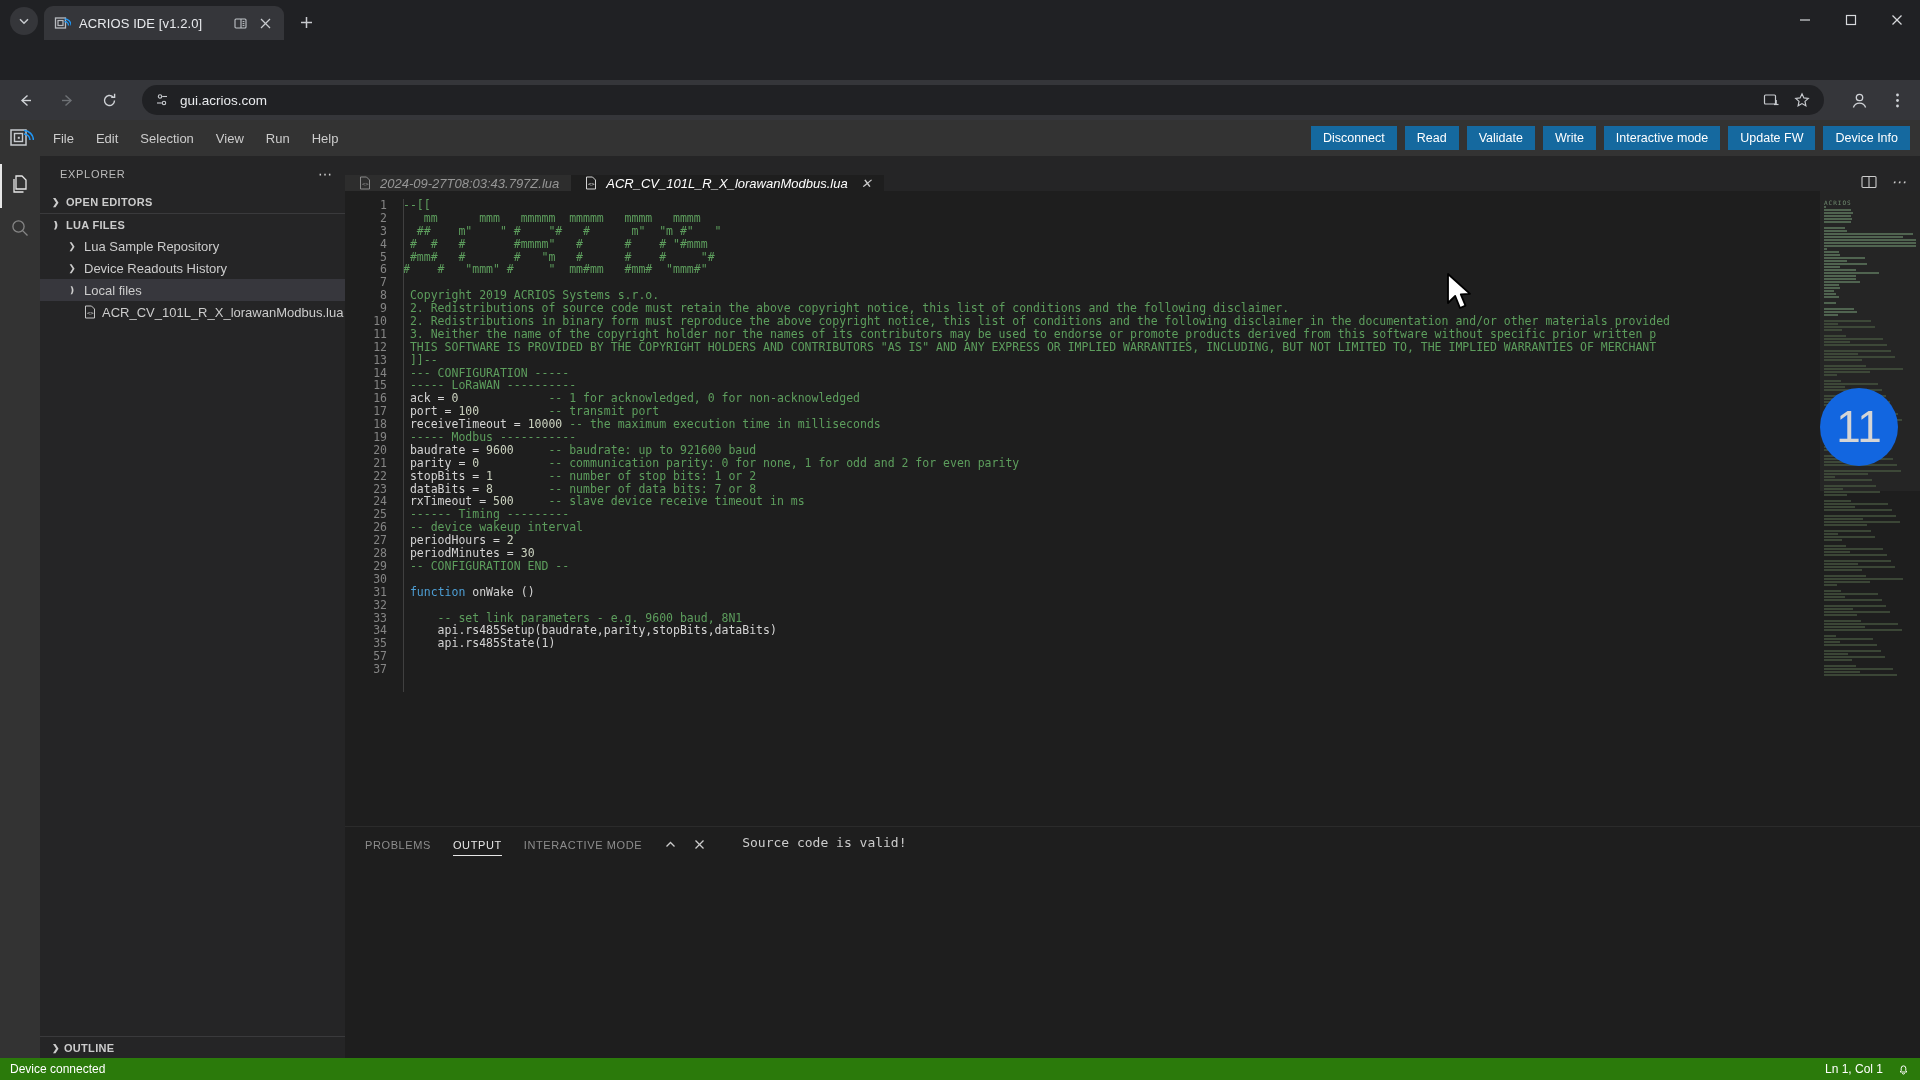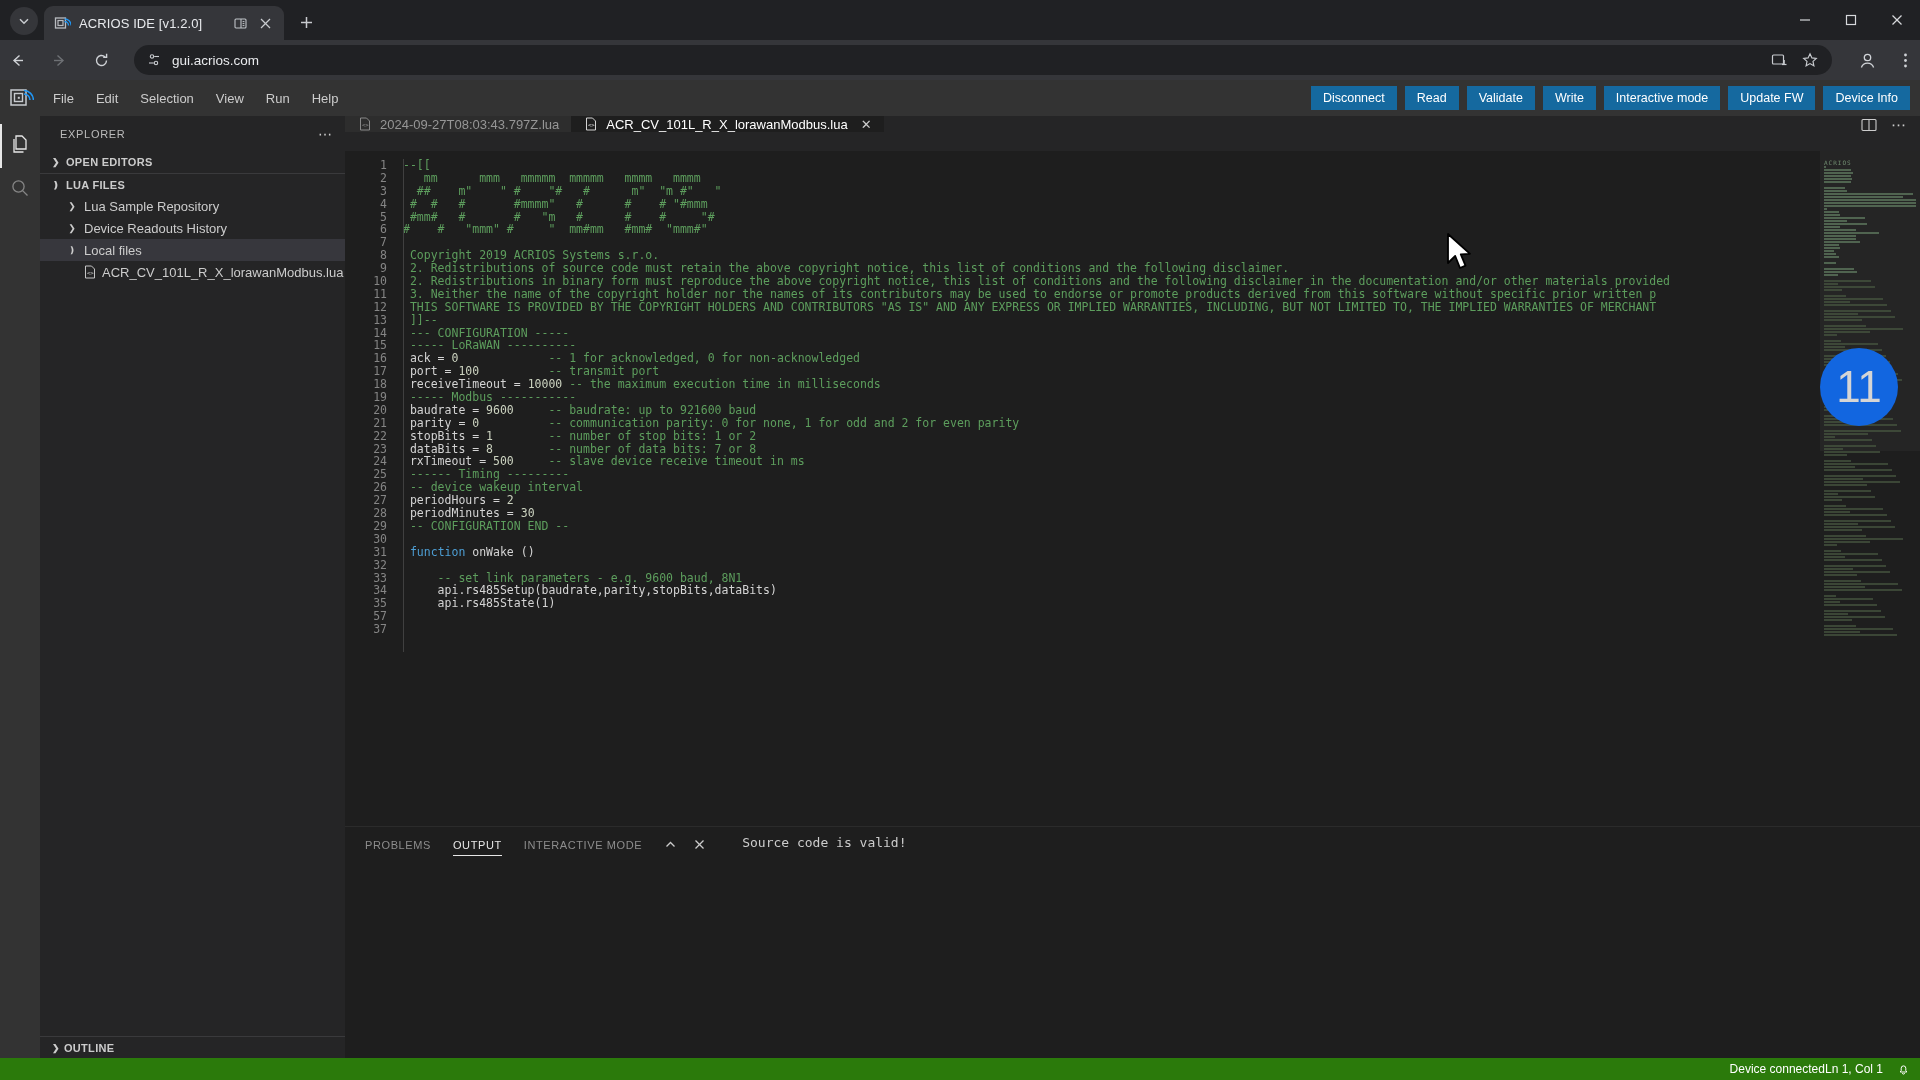--- a/index.html
+++ b/index.html
@@ -31,21 +31,21 @@
   .tab-icon-sm { width: 16px; height: 16px; color: #c0c4c8; display:flex;align-items:center;justify-content:center; }
   .tab-close { width: 18px; height: 18px; display: flex; align-items: center; justify-content: center;
     color: #c8cbcf; font-size: 14px; border-radius: 9px; }
   .new-tab { width: 28px; height: 28px; margin: 0 0 4px 8px; color: #c8cbcf;
     display: flex; align-items: center; justify-content: center; font-size: 19px; border-radius: 14px; }
   .win-controls { position: absolute; right: 0; top: 0; height: 40px; display: flex; align-items: center; }
   .win-btn { width: 46px; height: 40px; display: flex; align-items: center; justify-content: center;
     color: #d6d8db; font-size: 13px; }
 
   .browser-toolbar {
-    height: 40px; background: #35363a; display: flex; align-items: center; padding: 0 2px; gap: 12px;
+    height: 40px; background: #35363a; display: flex; align-items: center; padding: 0 10px; gap: 12px; margin-top: 40px;
   }
   .nav-btn { width: 30px; height: 30px; border-radius: 15px; display: flex; align-items: center;
     justify-content: center; color: #d0d3d7; font-size: 15px; }
   .nav-btn.disabled { color: #6e7175; }
   .omnibox {
     flex: 1; height: 30px; background: #202124; border-radius: 15px; display: flex; align-items: center;
     padding: 0 12px; gap: 10px; margin-left: 6px; color: #e8eaed; font-size: 13px;
   }
   .omni-url { flex: 1; color: #e8eaed; font-size: 13.5px; }
   .omni-right { display: flex; align-items: center; gap: 14px; padding-right: 2px; color: #c8cbcf; }
@@ -82,21 +82,21 @@
   .chev { width: 16px; display: flex; align-items: center; justify-content: center; font-size: 9px; color: #cccccc; }
   .tree-row { height: 22px; display: flex; align-items: center; color: #cccccc; font-size: 13px; gap: 4px; }
   .tree-row.selected { background: #37373d; }
   .file-icon { width: 16px; height: 16px; display: flex; align-items: center; justify-content: center; color: #c5c5c5; }
   .sb-spacer { flex: 1; }
   .sb-footer { height: 22px; display: flex; align-items: center; color: #cccccc; font-size: 11px;
     font-weight: bold; letter-spacing: .3px; padding-left: 8px; border-top: 1px solid #3a3a3c; }
 
   .editor-area { flex: 1; display: flex; flex-direction: column; min-width: 0; background: #1e1e1e; }
 
-  .tabbar { height: 35px; background: #252526; display: flex; align-items: flex-start; position: relative; }
+  .tabbar { height: 35px; background: #252526; display: flex; align-items: flex-end; position: relative; font-style: italic; }
   .etab { display: flex; align-items: center; gap: 7px; padding: 0 12px; font-size: 13px;
     background: #2d2d2d; color: #969696; min-width: 0; }
   .etab.active { background: #1e1e1e; color: #ffffff; }
   .etab .etab-close { margin-left: 6px; font-size: 13px; color: #cccccc; }
   .tabbar-right { margin-left: auto; display: flex; align-items: center; gap: 14px; padding: 0 14px; color: #cccccc; }
 
   .code-wrap { flex: 1; position: relative; display: flex; min-height: 0; overflow: hidden; background: #1e1e1e; }
   .gutter { width: 52px; flex: 0 0 52px; padding-top: 8px; text-align: right; }
   .gutter div { font-family: "DejaVu Sans Mono", monospace; font-size: 11.5px; color: #858585;
     height: 12.9px; line-height: 12.9px; padding-right: 10px; }
@@ -123,21 +123,21 @@
   .ptab { font-size: 11px; letter-spacing: .6px; color: #8d8d8d; height: 35px; display: flex;
     align-items: center; position: relative; }
   .ptab.active { color: #e7e7e7; }
   .ptab.active::after { content: ""; position: absolute; left: 0; right: 0; bottom: 6px; height: 1px; background: #e7e7e7; }
   .panel-actions { margin-left: auto; display: flex; align-items: center; gap: 16px; padding-right: 16px; color: #cccccc; font-size: 13px; }
   .panel-body { flex: 1; padding: 8px 0 0 20px; }
   .panel-line { font-family: "DejaVu Sans Mono", monospace; font-size: 13px; color: #cccccc; }
 
   .statusbar { height: 22px; background: #2b7a0b; display: flex; align-items: center;
     padding: 0 10px; color: #ffffff; font-size: 12px; }
-  .sb-left { flex: 1; text-align: right; }
+  .sb-left { flex: 1; }
   .sb-right { display: flex; align-items: center; gap: 14px; }
 
   .mouse-cursor { position: absolute; z-index: 50; }
 </style>
 </head>
 <body>
 
 <div class="app">
 
   <div class="browser-tabstrip">

